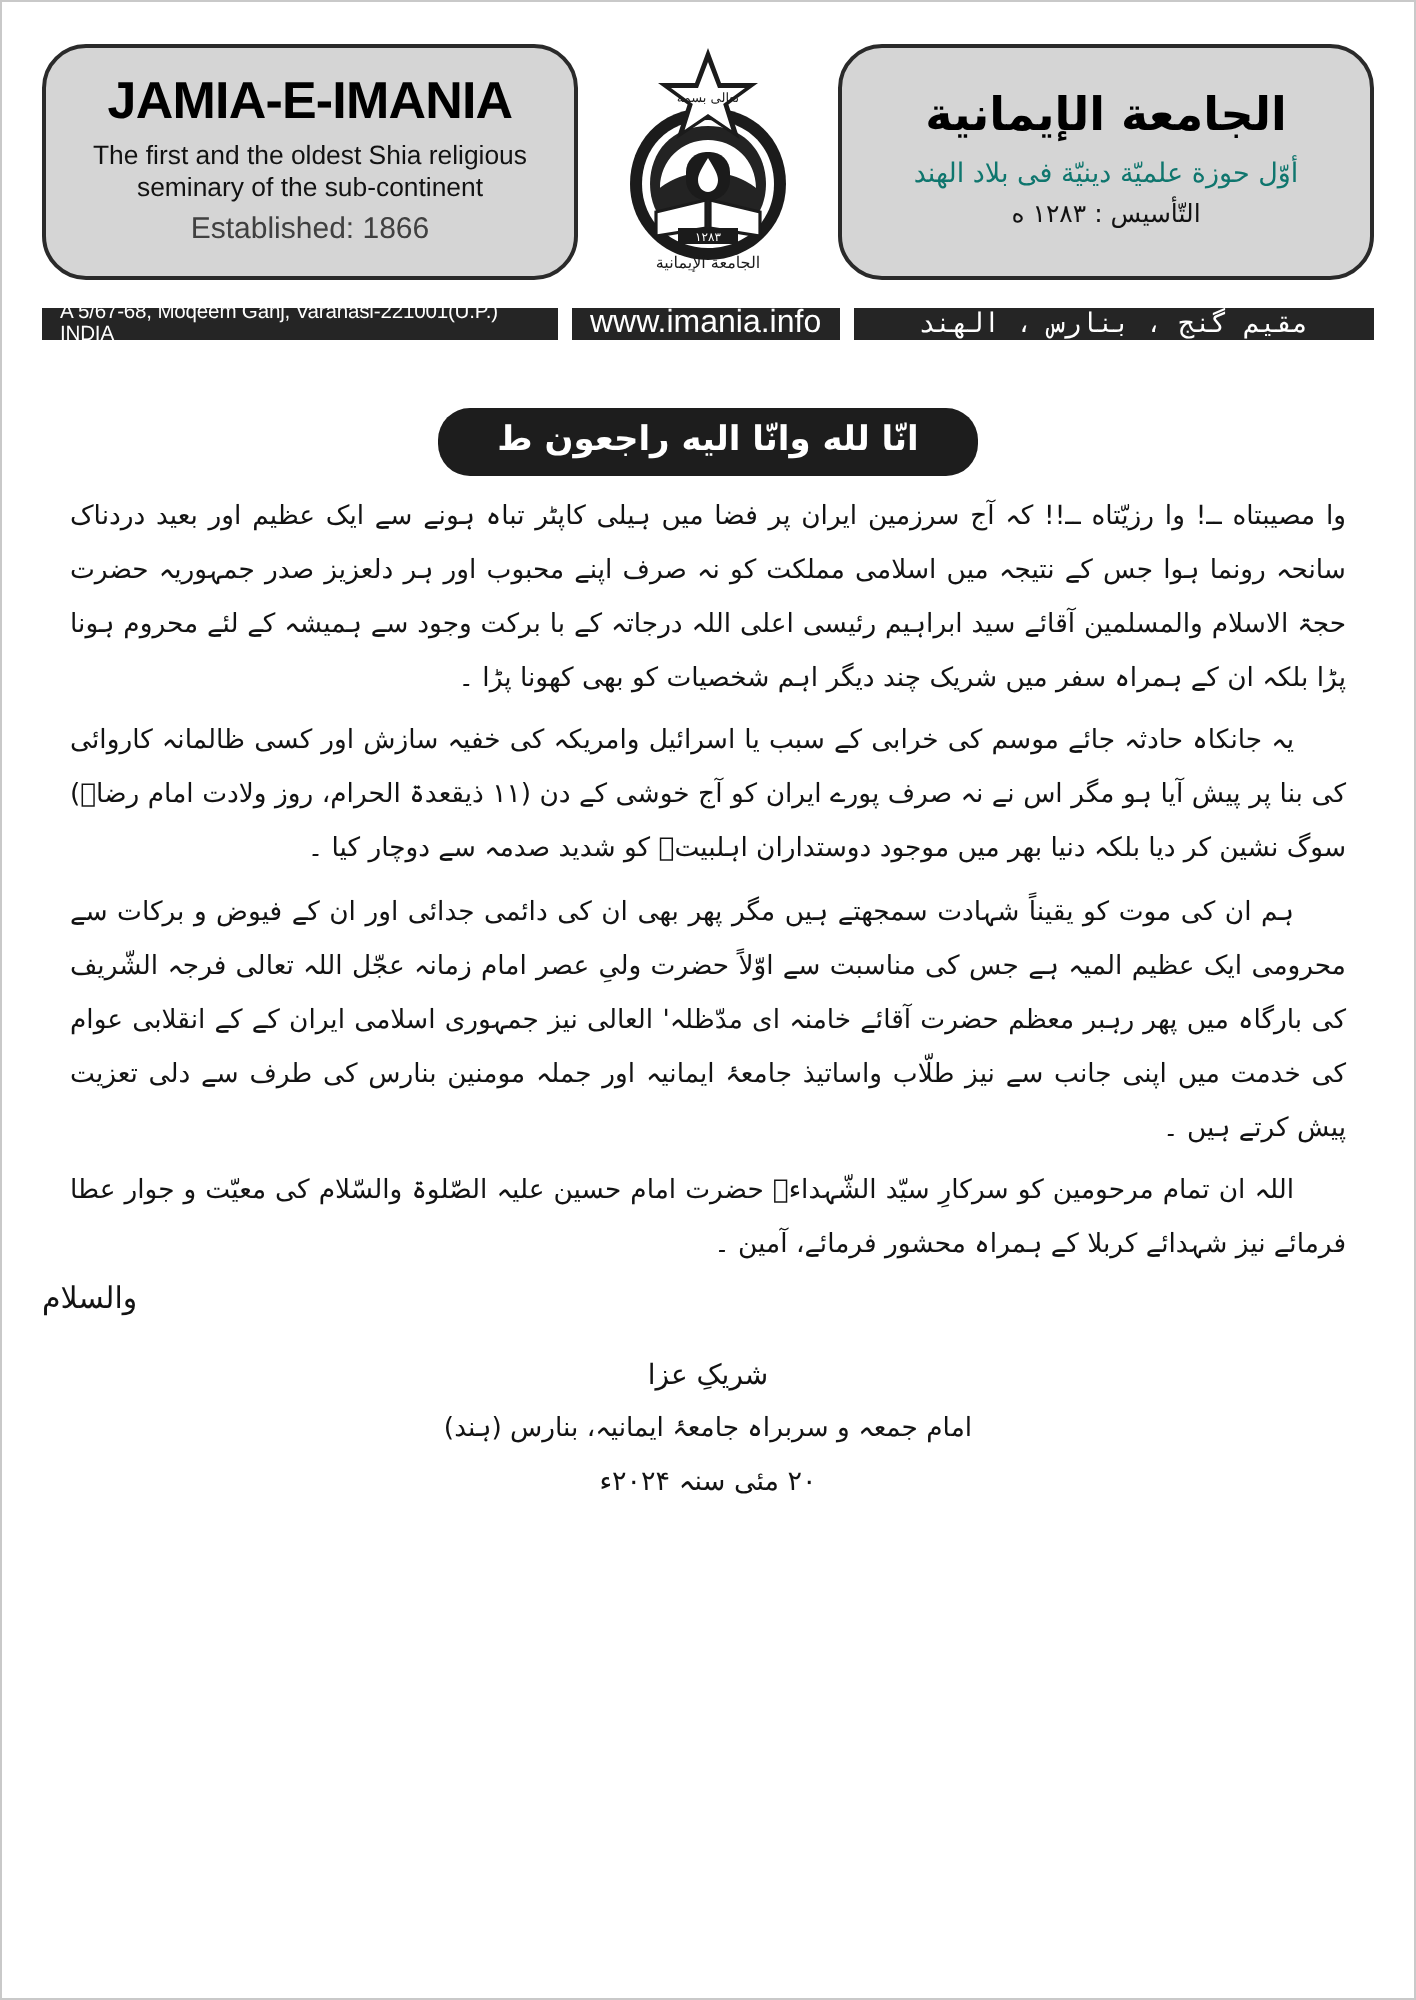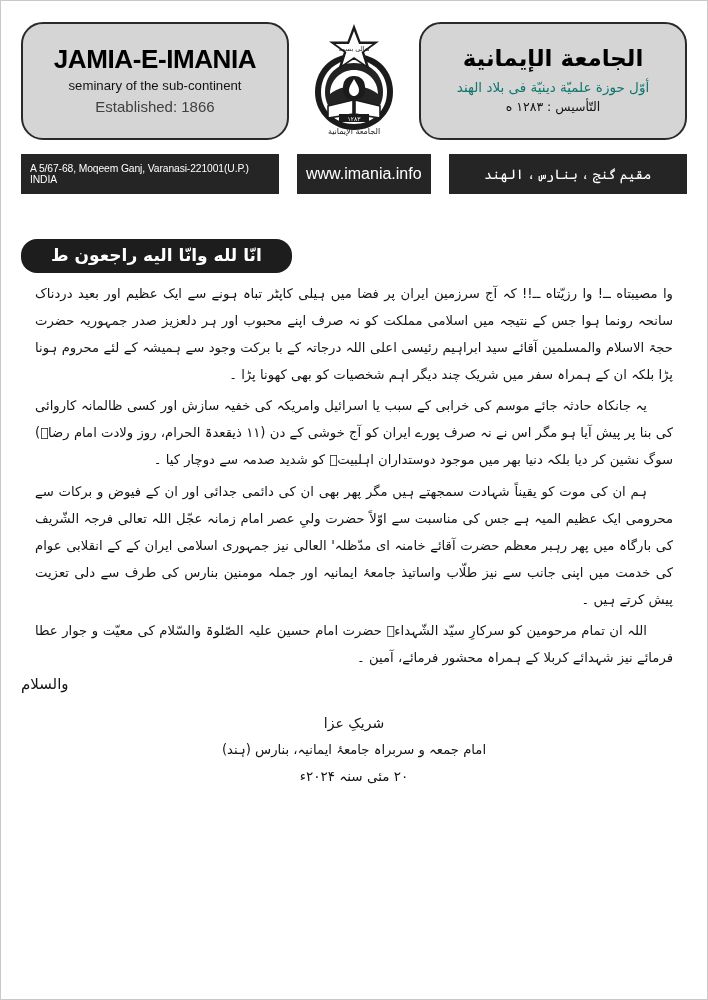--- a/index.html
+++ b/index.html
@@ -112,23 +112,23 @@
     flex: 0 0 auto;
     display: flex;
     align-items: center;
     justify-content: center;
   }
 
   
   .contactbar {
     display: flex;
     align-items: stretch;
-    gap: 18px;
+    gap: 7px;
     margin-top: 11px;
-    height: 40px;
+    height: 16px;
   }
   .cb {
     background: #252525;
     color: #ffffff;
     display: flex;
     align-items: center;
     justify-content: center;
     box-sizing: border-box;
     padding: 0 9px;
   }
@@ -139,28 +139,29 @@
     letter-spacing: -0.1px;
   }
   .cb-web {
     flex: 0 0 128px;
     font-family: Liberation Sans, sans-serif;
     font-size: 16px;
   }
   .cb-urdu {
     flex: 1 1 auto;
     direction: rtl;
-    font-family: Liberation Serif, serif;
+    font-family: Liberation Mono, monospace;
     font-size: 13.5px;
   }
 
   
   .verse-wrap {
     display: flex;
-    margin-top: 45px;
+    justify-content: center;
+    margin-top: 34px;
   }
   .verse {
     background: #1d1d1d;
     color: #ffffff;
     border-radius: 16px;
     direction: rtl;
     font-family: "DejaVu Sans", sans-serif;
     font-size: 17px;
     font-weight: bold;
     letter-spacing: 1px;
@@ -232,20 +233,21 @@
 </head>
 <body>
 
 <div class="page">
   <div class="sheet">
 
     <div class="letterhead">
 
       <div class="lh-box lh-left">
         <div class="lh-title">JAMIA-E-IMANIA</div>
+        <div class="lh-sub">The first and the oldest Shia religious</div>
         <div class="lh-sub">seminary of the sub-continent</div>
         <div class="lh-est">Established: 1866</div>
       </div>
 
       <div class="seal">
         <svg width="94" height="114" viewBox="0 0 94 114" aria-hidden="true">
 
           <path d="M47 30 C22 30 8 48 8 68 C8 90 26 106 47 106 C68 106 86 90 86 68 C86 48 72 30 47 30 Z" fill="#1b1b1b"></path>
           <path d="M47 36 C26 36 14 51 14 68 C14 87 29 100 47 100 C65 100 80 87 80 68 C80 51 68 36 47 36 Z" fill="#ffffff"></path>
 

